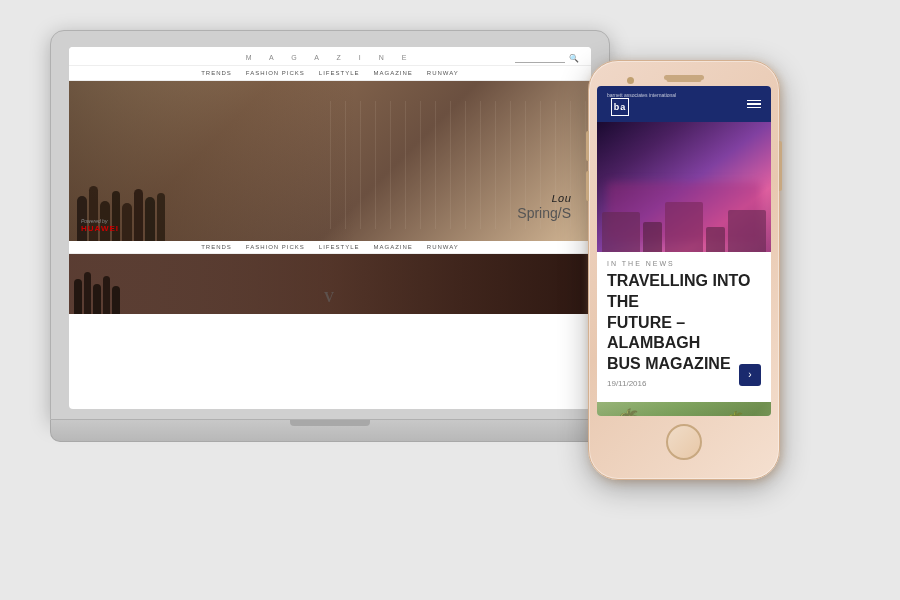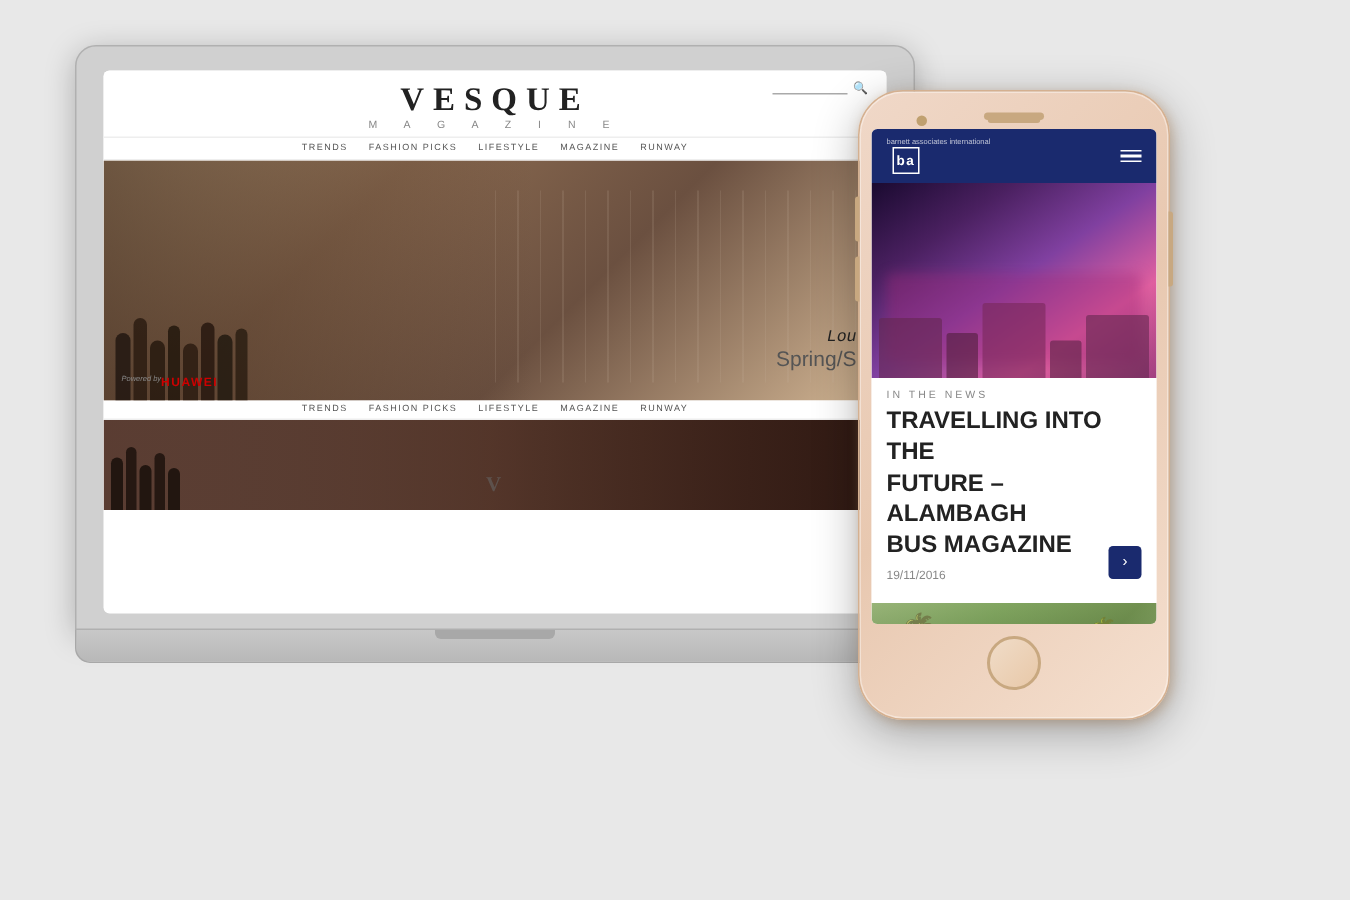--- a/index.html
+++ b/index.html
@@ -163,21 +163,21 @@
     .hero-text .season {
       font-size: 14px;
       color: #555;
     }
 
     .hero-powered {
       position: absolute;
       bottom: 8px;
       left: 12px;
       display: flex;
-      flex-direction: row;
+      flex-direction: column;
       align-items: flex-start;
       justify-content: space-between;
     }
 
     .hero-powered .powered-text {
       font-size: 5px;
       color: #888;
       font-style: italic;
     }
 
@@ -227,21 +227,21 @@
       color: #555;
       font-family: Georgia, serif;
       letter-spacing: 2px;
     }
 
     
     .phone {
       position: absolute;
       right: 120px;
       top: 60px;
-      width: 208px;
+      width: 192px;
       height: 420px;
     }
 
     .phone-outer {
       width: 100%;
       height: 100%;
       background: linear-gradient(135deg, #f0d8c8, #e8c8b0, #f5e0d0);
       border-radius: 30px;
       padding: 14px 8px;
       box-shadow: 
@@ -468,23 +468,20 @@
 
   <div class="laptop">
     <div class="laptop-outer">
       <div class="laptop-screen">
 
         <div class="mag-header" style="position:relative;">
           <div class="mag-search">
             <div class="mag-search-bar"></div>
             <span style="font-size:8px;color:#888;">🔍</span>
           </div>
-          <div class="mag-logo">
-            <span>VESQUE</span>
-          </div>
           <div class="mag-tagline">M A G A Z I N E</div>
         </div>
 
         <div class="mag-nav">
           <span>TRENDS</span>
           <span>FASHION PICKS</span>
           <span>LIFESTYLE</span>
           <span>MAGAZINE</span>
           <span>RUNWAY</span>
         </div>

